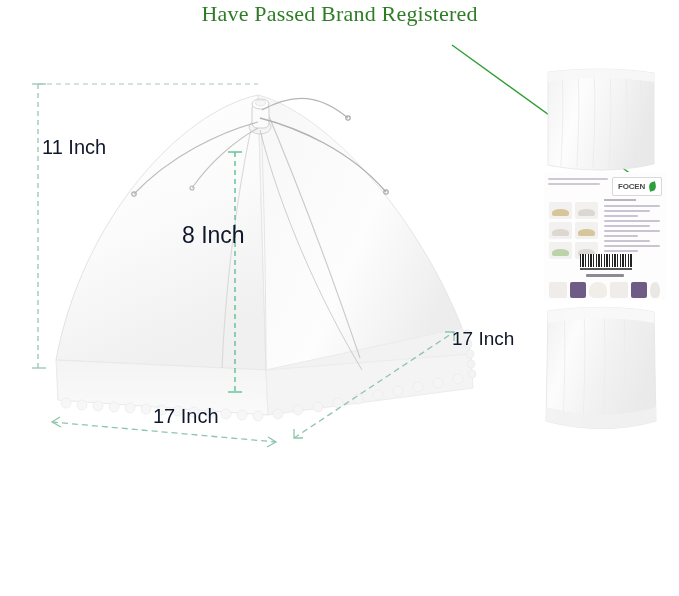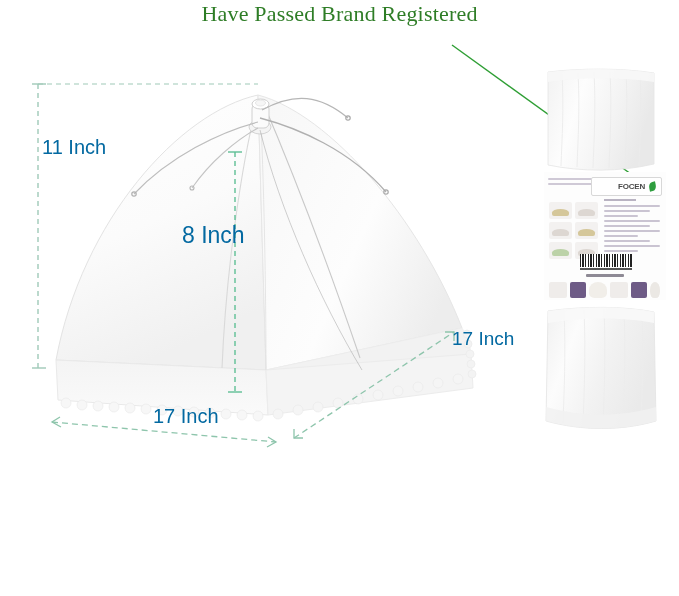--- a/index.html
+++ b/index.html
@@ -51,21 +51,21 @@
     top: 70px;
     width: 470px;
     height: 380px;
   }
   .product-svg { display: block; }
 
   
   .dim-label {
     position: absolute;
     font-family: "Liberation Sans", sans-serif;
-    color: #0369a1;
+    color: #0f172a;
     white-space: nowrap;
   }
   .dim-11 { left: 42px;  top: 136px; font-size: 20px; }
   .dim-8  { left: 182px; top: 222px; font-size: 23px; }
   .dim-17b{ left: 153px; top: 405px; font-size: 20px; }
   .dim-17r{ left: 452px; top: 328px; font-size: 19px; }
 
   
   .right-col {
     position: absolute;
@@ -127,21 +127,20 @@
     top: 0px;
     width: 48px;
     height: 17px;
     border: 1px solid #d8d8d8;
     border-radius: 2px;
     background: #ffffff;
     display: flex;
     align-items: center;
     justify-content: center;
     gap: 4px;
-    padding-left: 21px;
   }
   .brand-text {
     font-family: "Liberation Sans", sans-serif;
     font-size: 8px;
     font-weight: bold;
     color: #4a4a4a;
     letter-spacing: -0.2px;
   }
   .brand-leaf {
     width: 7px;

